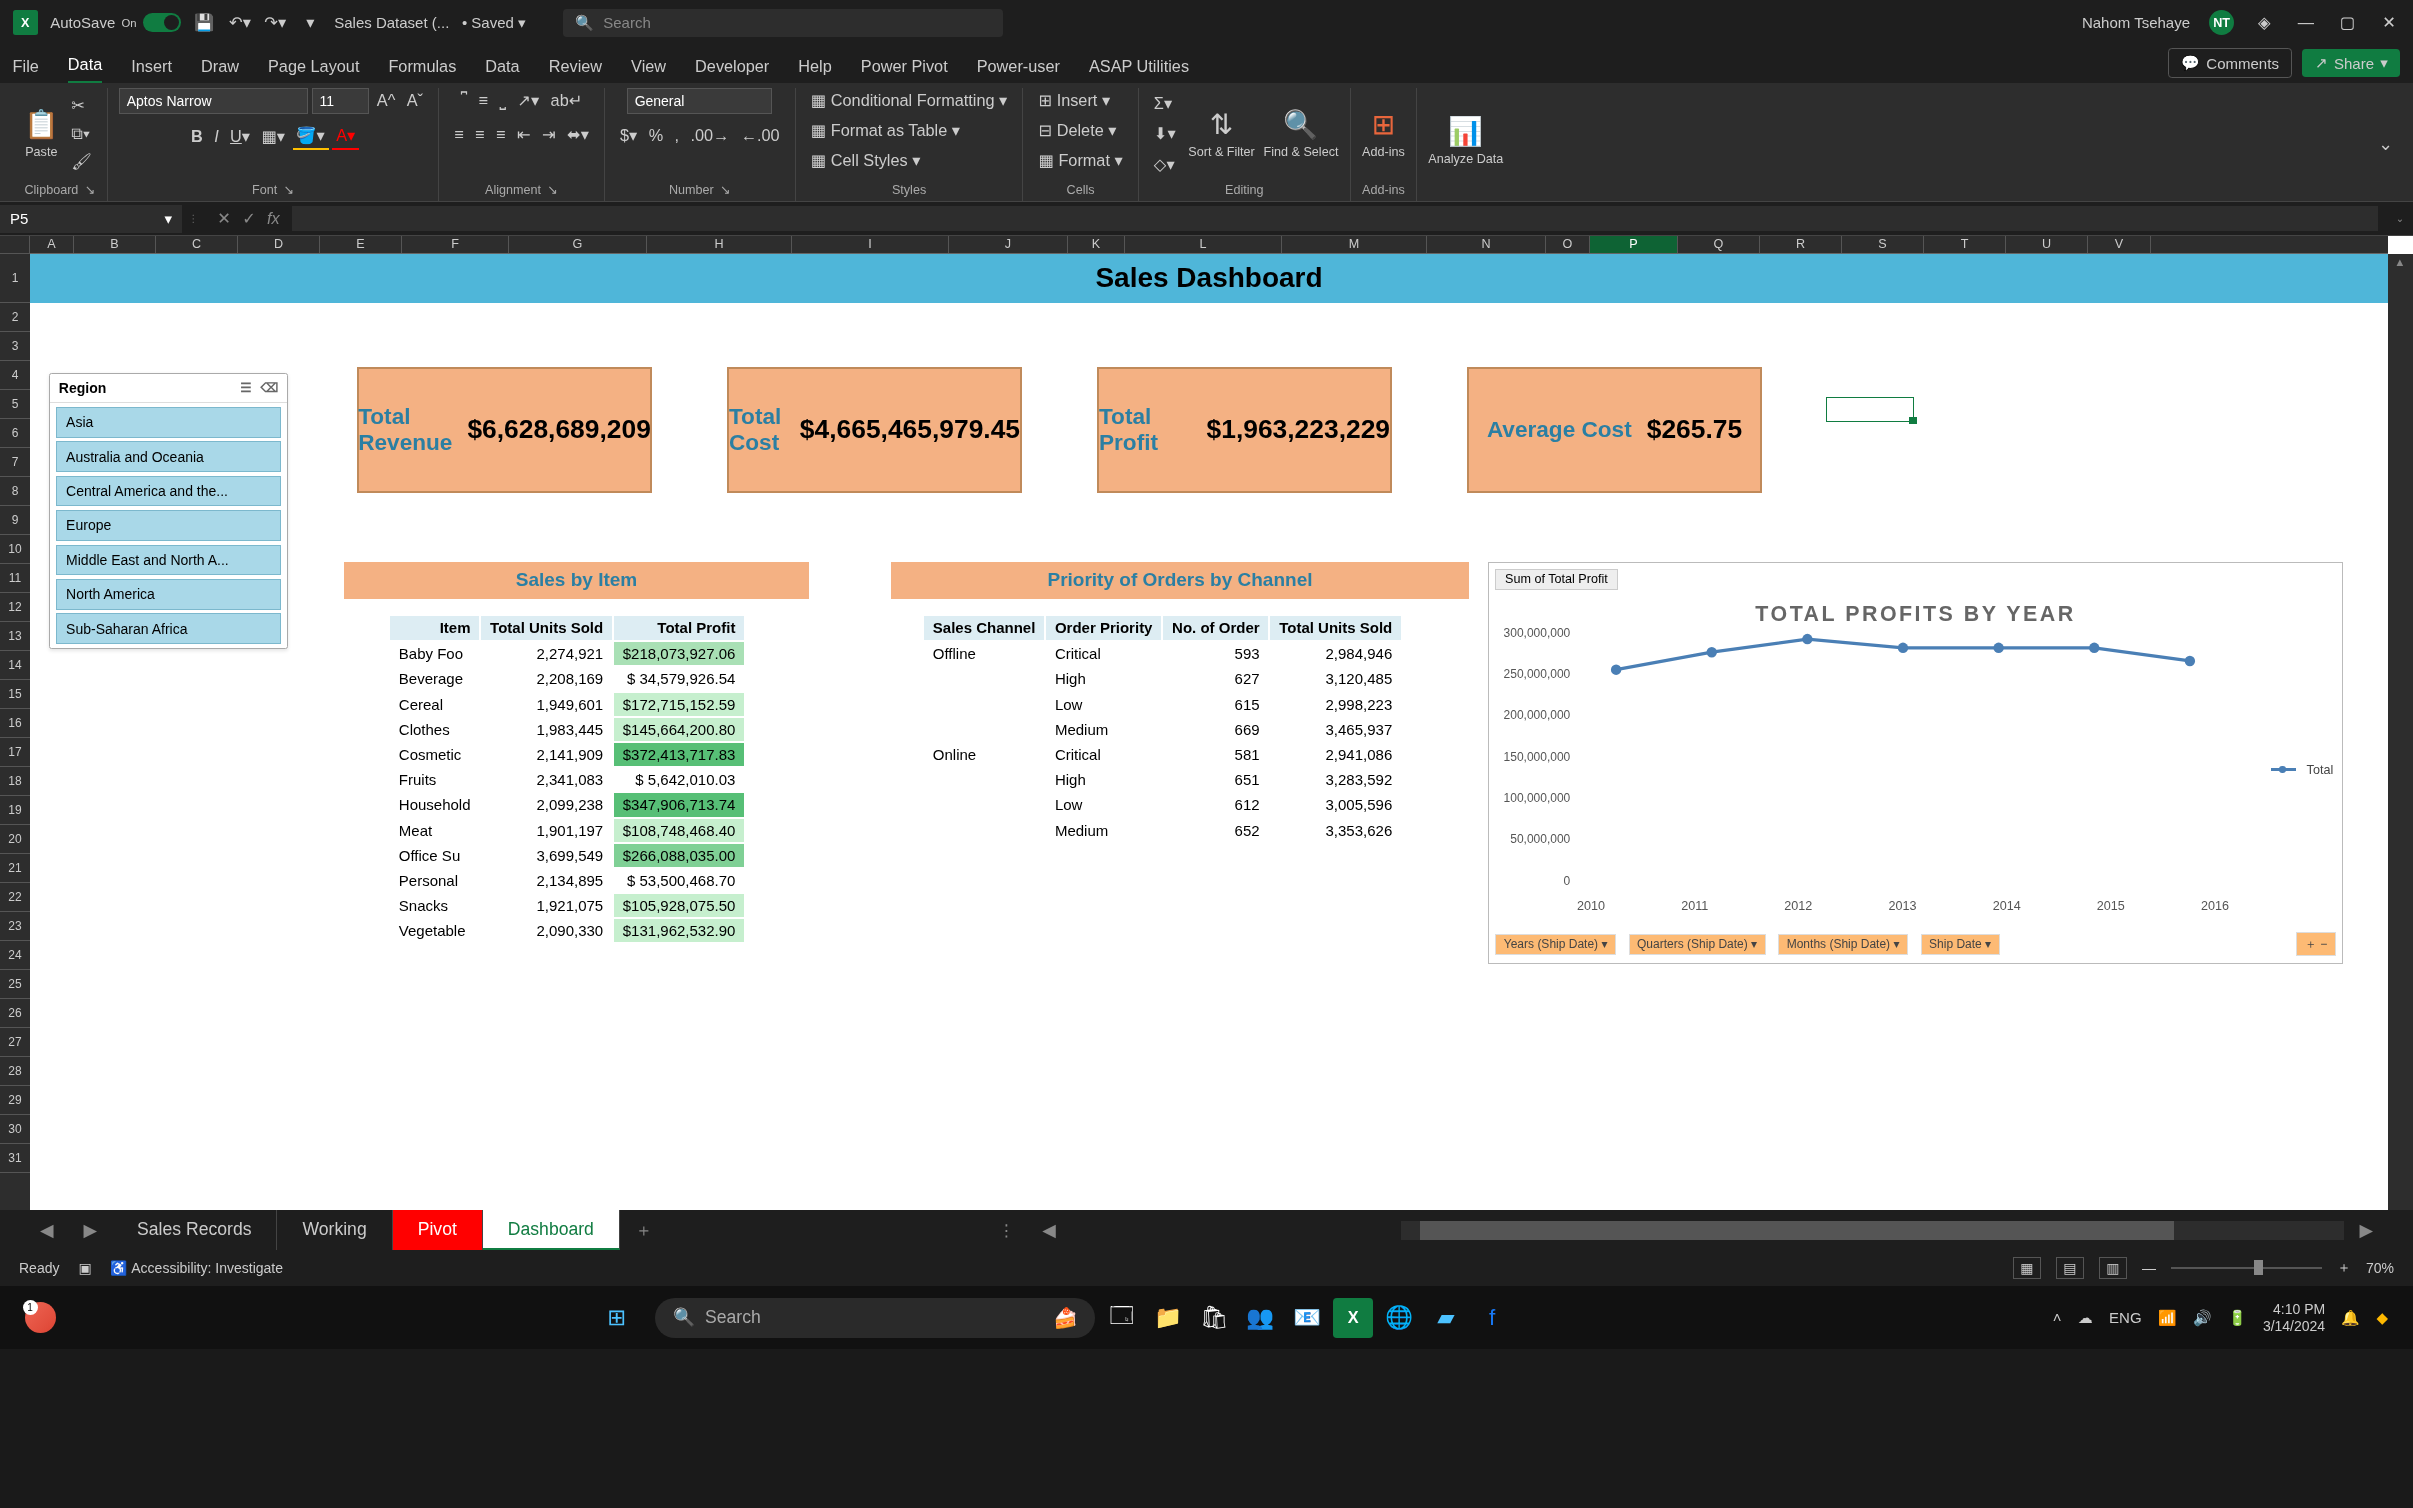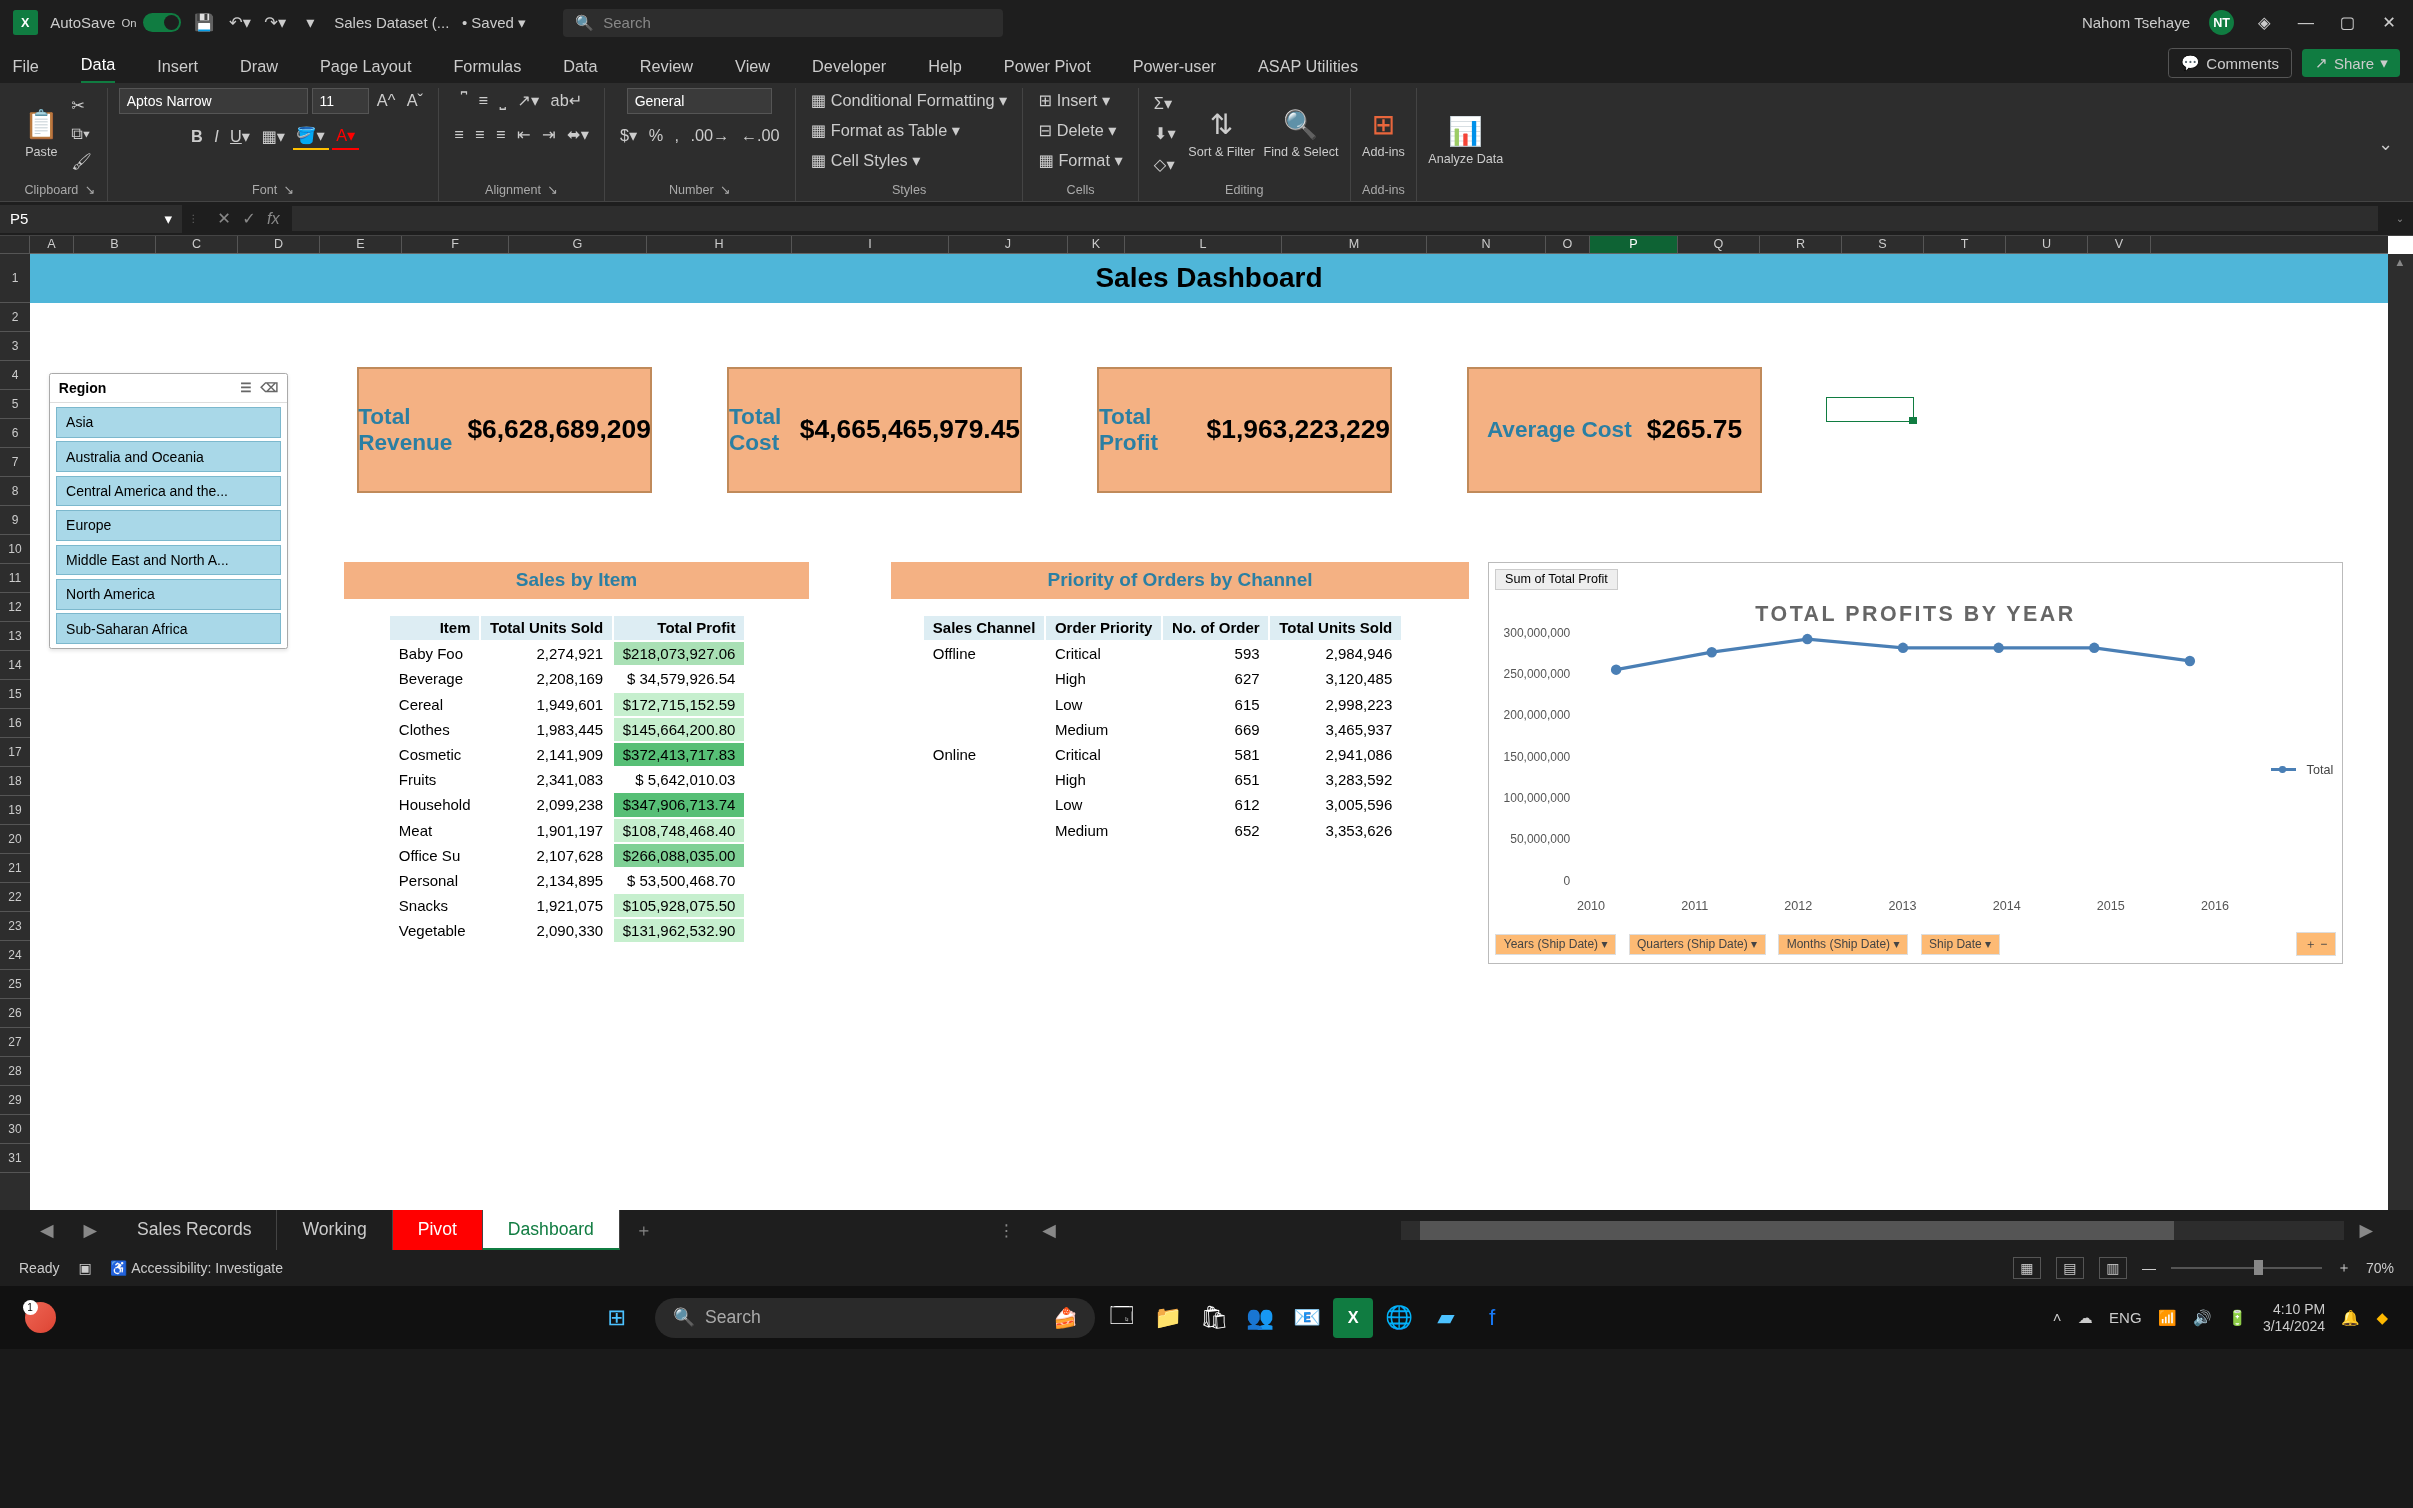--- a/index.html
+++ b/index.html
@@ -11,21 +11,21 @@
 .autosave { display: flex; align-items: center; gap: 6.3px; font-size: 15px; color: #ccc; }
 .toggle { width: 38px; height: 19px; background: #107c41; border-radius: 9.4px; position: relative; }
 .toggle::after { content: ""; width: 15px; height: 15px; background: #1e1e1e; border-radius: 50%; position: absolute; right: 1.9px; top: 1.9px; }
 .tb-icon { width: 22.6px; height: 22.6px; display: flex; align-items: center; justify-content: center; color: #ccc; font-size: 16.3px; }
 .tb-text { color: #ccc; font-size: 15px; }
 .search-box { margin-left: 25px; background: #2d2d2d; border-radius: 3.8px; height: 28px; width: 440px; display: flex; align-items: center; padding: 0 12.6px; color: #888; font-size: 15px; gap: 8.8px; }
 .tb-right { margin-left: auto; display: flex; align-items: center; gap: 19px; }
 .avatar { width: 25px; height: 25px; border-radius: 50%; background: #107c41; display: flex; align-items: center; justify-content: center; font-size: 12.6px; font-weight: 600; }
 
 
-.ribbon-tabs { background: #1e1e1e; height: 38px; display: flex; align-items: flex-end; padding: 0 12.6px; gap: 42px; font-size: 16.3px; color: #ccc; }
+.ribbon-tabs { background: #1e1e1e; height: 38px; display: flex; align-items: flex-end; padding: 0 12.6px; gap: 29px; font-size: 16.3px; color: #ccc; }
 .ribbon-tab { padding-bottom: 7.5px; cursor: pointer; }
 .ribbon-tab.active { border-bottom: 2.5px solid #107c41; color: #fff; }
 .ribbon-right { margin-left: auto; display: flex; gap: 10px; align-items: center; padding-bottom: 5px; }
 .btn-comments { border: 0.6px solid #555; padding: 5px 12.6px; border-radius: 3.8px; font-size: 15px; display: flex; align-items: center; gap: 6.3px; }
 .btn-share { background: #107c41; padding: 5px 12.6px; border-radius: 3.8px; font-size: 15px; display: flex; align-items: center; gap: 6.3px; }
 
 
 .ribbon-cmds { background: #2d2d2d; height: 118px; display: flex; padding: 5px 12.6px 0 12.6px; }
 .rgroup { border-right: 0.6px solid #444; padding: 0 11.3px; display: flex; flex-direction: column; }
 .rgroup-body { flex: 1; display: flex; align-items: center; gap: 8.8px; }
@@ -488,21 +488,21 @@
             <td class="num">2,099,238</td>
             <td class="profit green4">$347,906,713.74</td>
           </tr>
           <tr>
             <td>Meat</td>
             <td class="num">1,901,197</td>
             <td class="profit green1">$108,748,468.40</td>
           </tr>
           <tr>
             <td>Office Su</td>
-            <td class="num">2,107,628</td>
+            <td class="num">3,699,549</td>
             <td class="profit green3">$266,088,035.00</td>
           </tr>
           <tr>
             <td>Personal</td>
             <td class="num">2,134,895</td>
             <td class="profit ">$   53,500,468.70</td>
           </tr>
           <tr>
             <td>Snacks</td>
             <td class="num">1,921,075</td>

